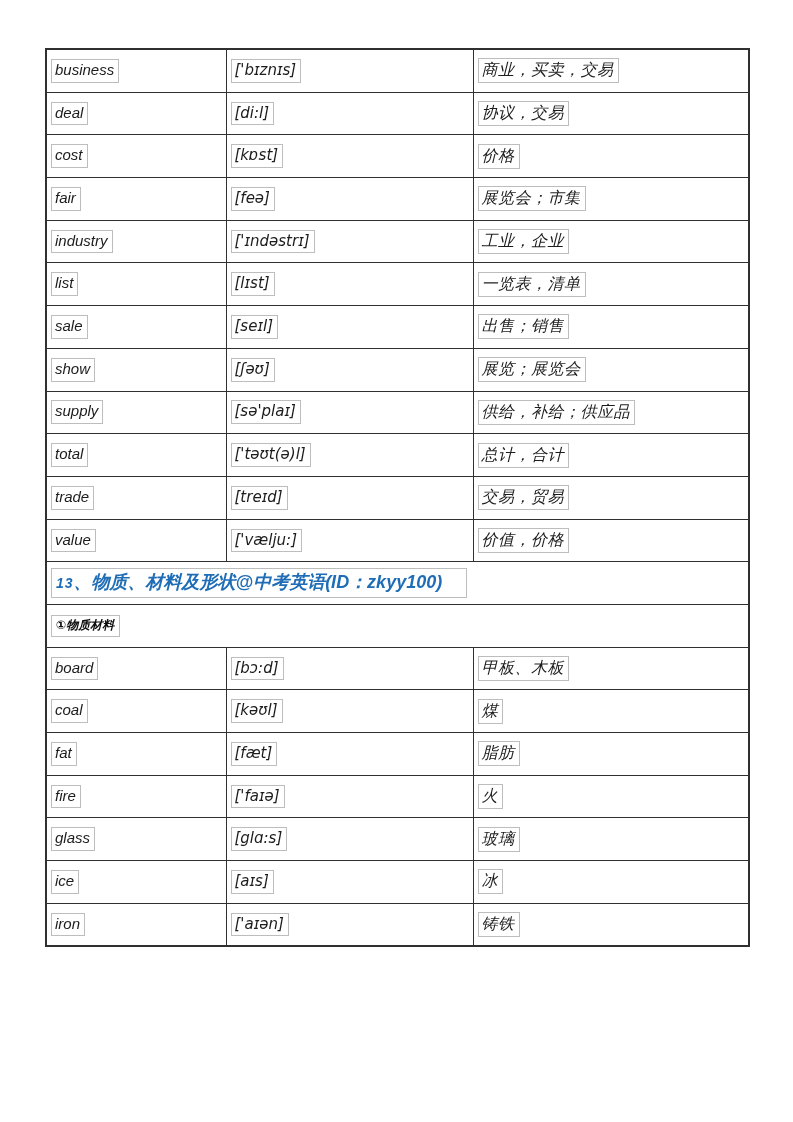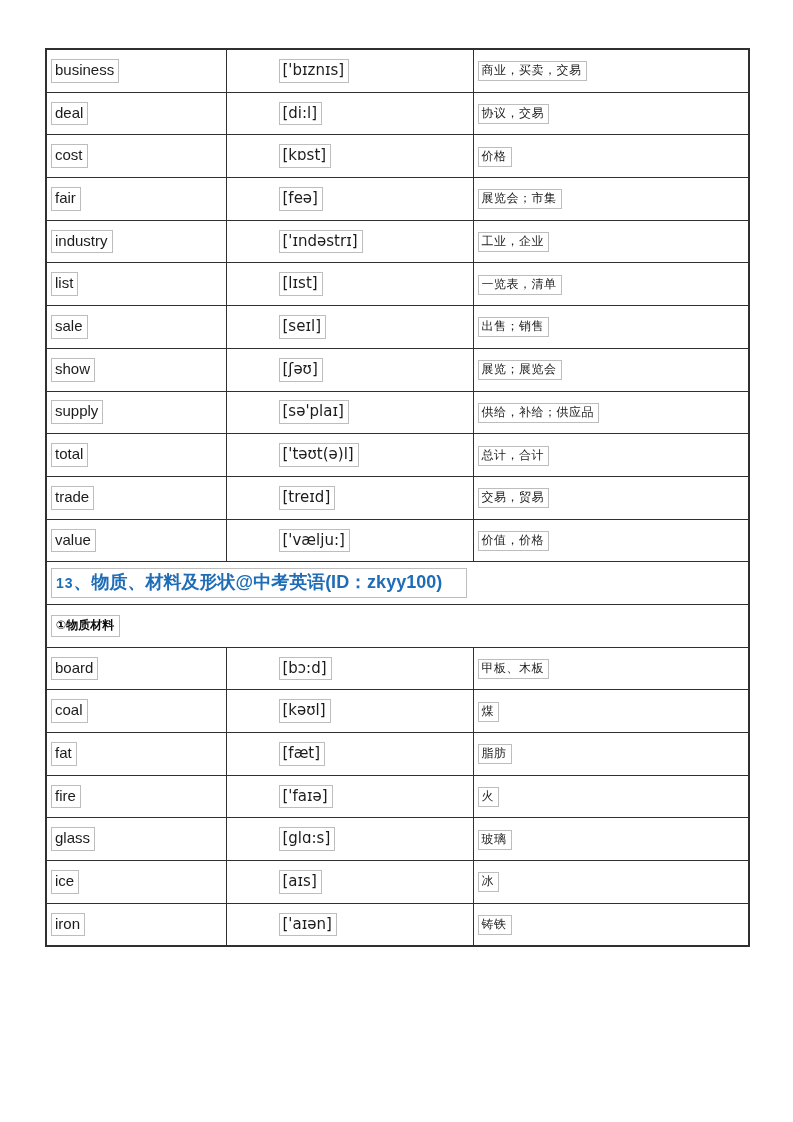--- a/index.html
+++ b/index.html
@@ -13,43 +13,43 @@
     width:793px;height:1122px;background:#ffffff;
     font-family:"Liberation Sans","DejaVu Sans",sans-serif;
   }
   .page{
     position:relative;width:793px;height:1122px;background:#ffffff;overflow:hidden;
   }
   table.vocab{
     position:absolute;left:45px;top:48px;width:703px;
     border-collapse:collapse;table-layout:fixed;
     border:2.5px solid var(--table-border);
+    font-style:italic;
   }
   table.vocab td{
     border:1.5px solid var(--table-border);
     height:41.7px;
     padding:0 2px 0 4px;
     vertical-align:middle;
     overflow:hidden;
     white-space:nowrap;
   }
   .boxed{
     display:inline-block;
     border:1px solid var(--box-border);
     padding:1px 4px 2px 3px;
     font-size:15px;
     line-height:1.25;
     color:var(--text-color);
   }
   .phonetic-box{
     font-family:"DejaVu Sans","Liberation Sans",sans-serif;
-    margin-left:48px;
   }
   .cn{
-    font-size:12px;
+    font-size:16px;
     letter-spacing:0.5px;
   }
   .heading-text{
     color:var(--heading-blue);
     font-weight:bold;
     font-size:18px;
     padding:2px 24px 3px 4px;
   }
   .hnum{
     font-size:14px;

